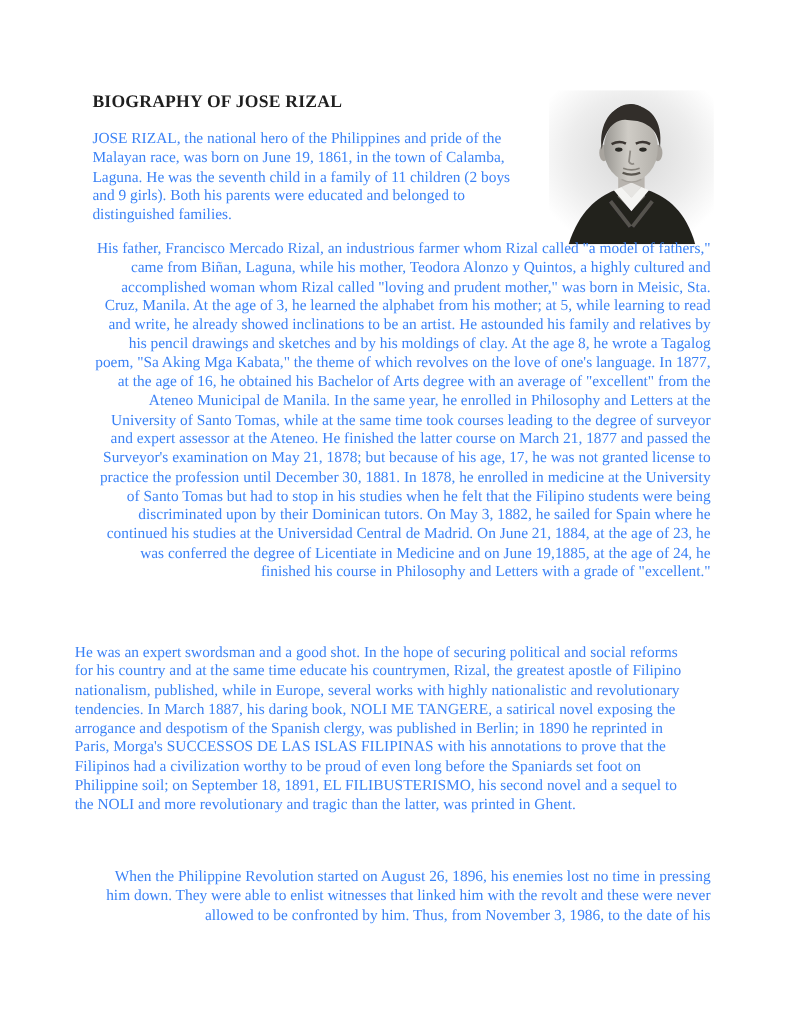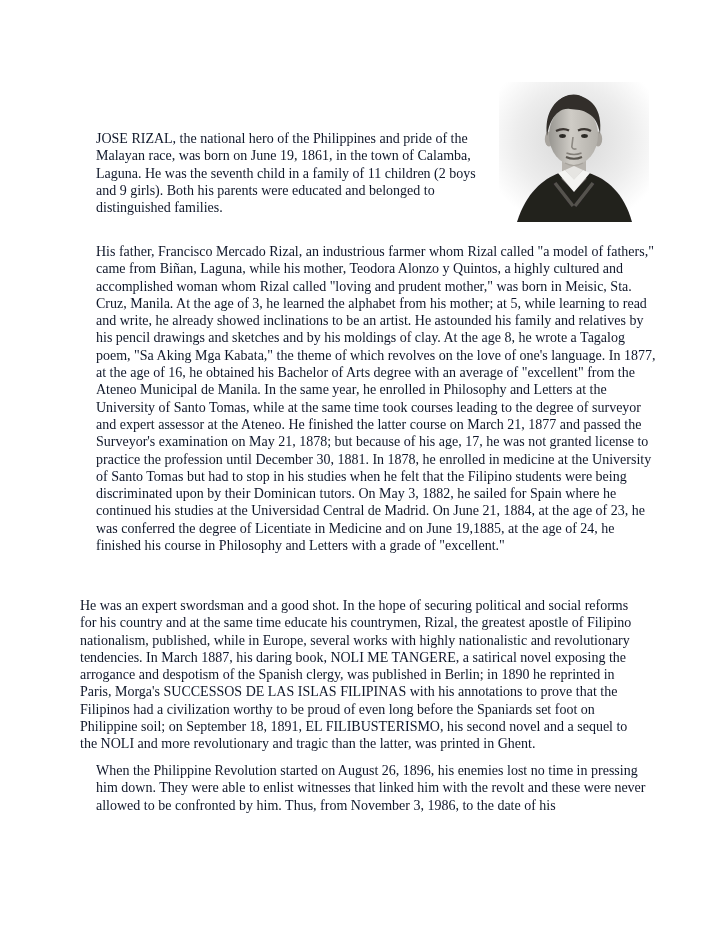--- a/index.html
+++ b/index.html
@@ -18,45 +18,46 @@
     top: 84px;
     margin: 0;
     font-size: 16px;
     font-weight: bold;
     letter-spacing: 0.2px;
     color: #1f1f1f;
     white-space: nowrap;
   }
   .para {
     position: absolute;
-    margin: 12px;
+    margin: 0;
     font-size: 14px;
     line-height: 17.3px;
-    color: #0f172a;
+    color: #3b82f6;
     text-align: left;
     font-family: Liberation Serif, serif;
   }
   #para-intro      { left: 84px; top: 118px; width: 388px; }
-  #para-education  { left: 84px; top: 231px; width: 562px; }
+  #para-education  { left: 84px; top: 218px; width: 562px; text-align: right; }
   #para-works      { left: 68px; top: 585px; width: 562px; }
-  #para-revolution { left: 84px; top: 750px; width: 562px; }
+  #para-revolution { left: 84px; top: 789px; width: 562px; text-align: right; }
   .portrait {
     position: absolute;
     left: 499px;
     top: 82px;
     width: 150px;
     height: 140px;
   }
   .portrait svg { display: block; width: 100%; height: 100%; }
 </style>
 </head>
 <body>
 
 <div class="page">
 
+  <h1 class="title">BIOGRAPHY OF JOSE RIZAL</h1>
 
   <div class="portrait" role="img" aria-label="Black-and-white portrait photograph of Jose Rizal">
     <svg viewBox="0 0 150 140" xmlns="http://www.w3.org/2000/svg">
       <defs>
         <radialGradient id="bgfade" cx="50%" cy="42%" r="62%">
           <stop offset="0%" stop-color="#d7d7d7"></stop>
           <stop offset="62%" stop-color="#ededed"></stop>
           <stop offset="100%" stop-color="#ffffff"></stop>
         </radialGradient>
         <linearGradient id="faceshade" x1="0" y1="0" x2="1" y2="0">

